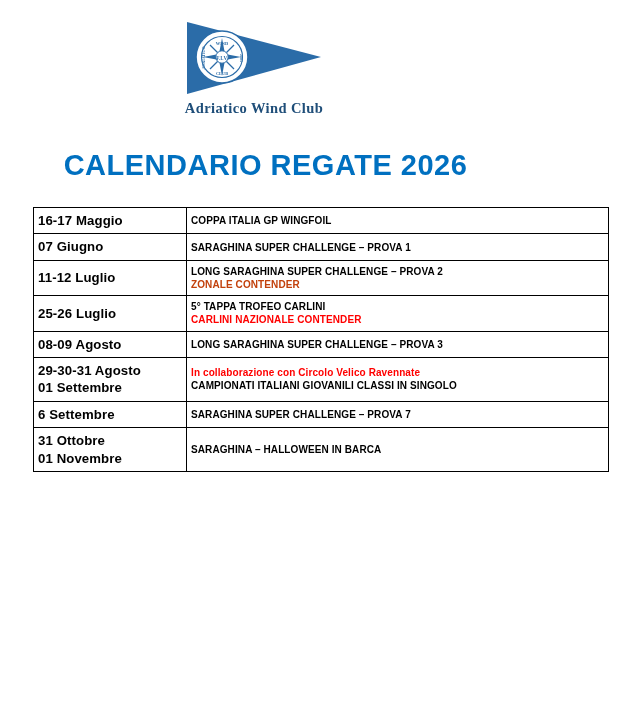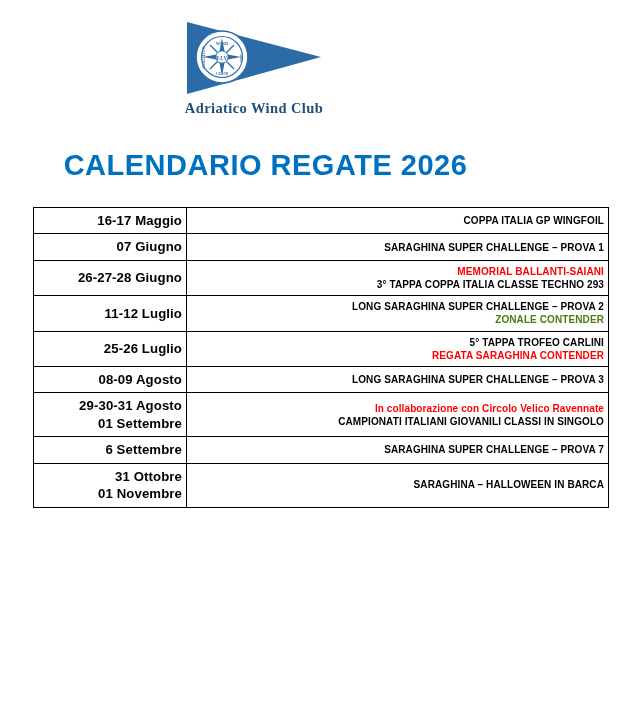--- a/index.html
+++ b/index.html
@@ -66,21 +66,21 @@
   .cal-table {
     position: absolute;
     left: 33px;
     top: 207px;
     width: 575px;
     border-collapse: collapse;
     table-layout: fixed;
   }
   .cal-table td {
     border: 1.4px solid #000000;
-    text-align: right;
+    text-align: left;
     vertical-align: middle;
     font-size: 13.2px;
     font-weight: bold;
     padding: 4px 4px;
     line-height: 1.32;
   }
   .col-date { width: 153px; }
   .col-event { width: 422px; }
 
   td.date-cell {
@@ -152,43 +152,34 @@
         <tr>
           <td class="date-cell">
             <span class="line-black">07 Giugno</span>
           </td>
           <td class="event-cell">
             <span class="line-black">SARAGHINA SUPER CHALLENGE – PROVA 1</span>
           </td>
         </tr>
         <tr>
           <td class="date-cell">
-            <span class="line-black">26-27-28 Giugno</span>
-          </td>
-          <td class="event-cell">
-            <span class="line-red" style="color: rgb(255, 0, 0);">MEMORIAL BALLANTI-SAIANI</span>
-            <span class="line-black">3° TAPPA COPPA ITALIA CLASSE TECHNO 293</span>
-          </td>
-        </tr>
-        <tr>
-          <td class="date-cell">
             <span class="line-black">11-12 Luglio</span>
           </td>
           <td class="event-cell">
             <span class="line-black">LONG SARAGHINA SUPER CHALLENGE – PROVA 2</span>
-            <span class="line-red" style="color: #4d7c0f;">ZONALE CONTENDER</span>
+            <span class="line-red" style="color: #c2410c;">ZONALE CONTENDER</span>
           </td>
         </tr>
         <tr>
           <td class="date-cell">
             <span class="line-black">25-26 Luglio</span>
           </td>
           <td class="event-cell">
             <span class="line-black">5° TAPPA TROFEO CARLINI</span>
-            <span class="line-red" style="color: rgb(255, 0, 0);">REGATA SARAGHINA CONTENDER</span>
+            <span class="line-red" style="color: rgb(255, 0, 0);">CARLINI NAZIONALE CONTENDER</span>
           </td>
         </tr>
         <tr>
           <td class="date-cell">
             <span class="line-black">08-09 Agosto</span>
           </td>
           <td class="event-cell">
             <span class="line-black">LONG SARAGHINA SUPER CHALLENGE – PROVA 3</span>
           </td>
         </tr>

